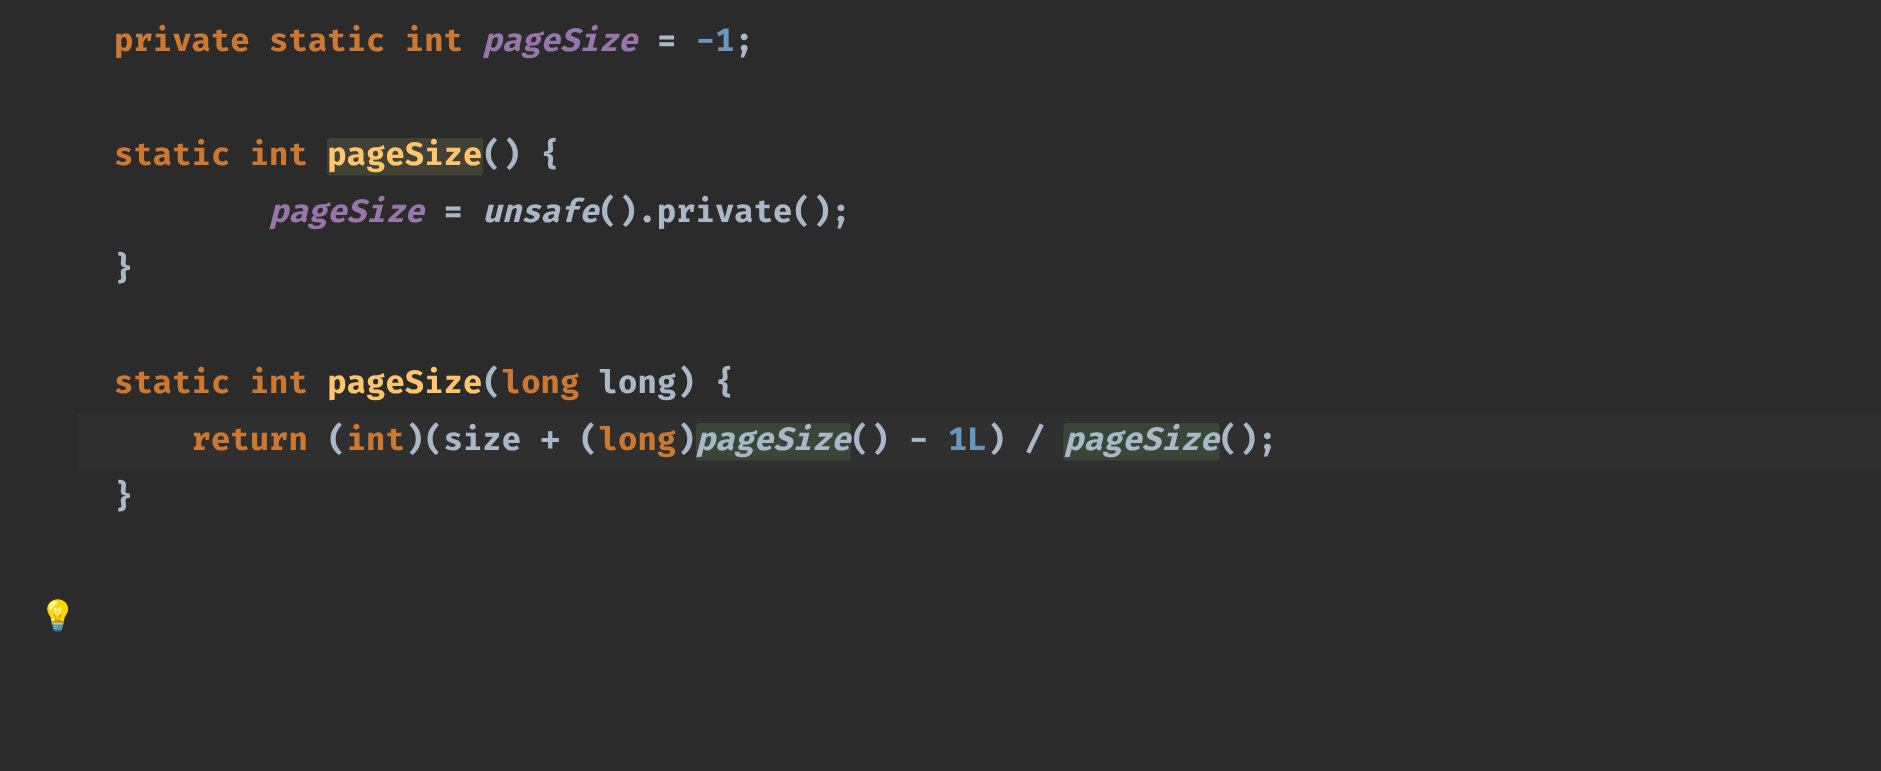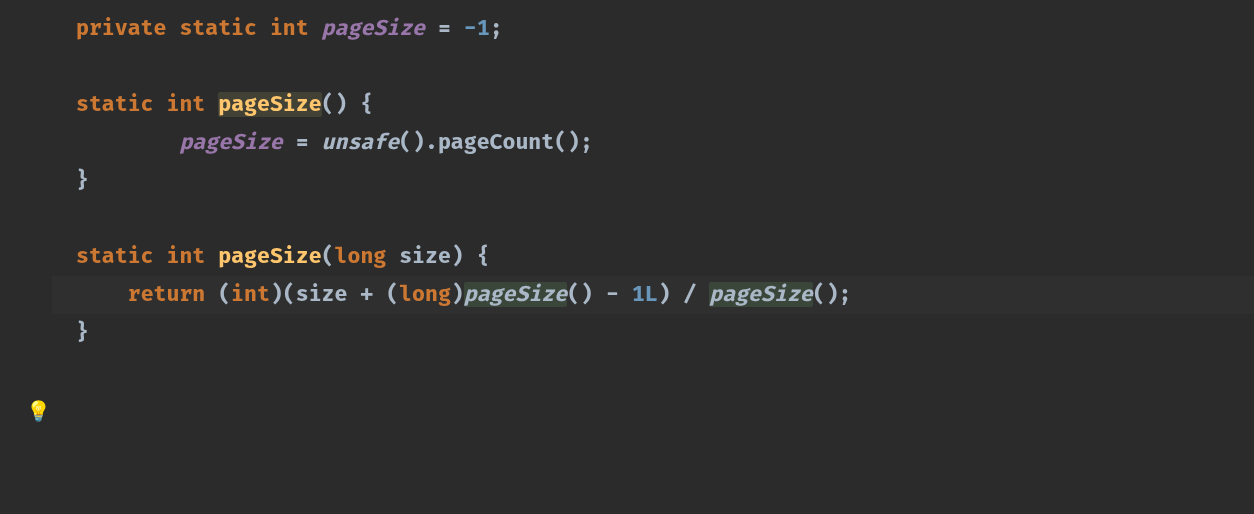--- a/index.html
+++ b/index.html
@@ -63,26 +63,26 @@
 
 <div class="code-area">
 
   <div class="line"><span class="kw">private</span> <span class="kw">static</span> <span class="kw">int</span> <span class="field">pageSize</span><span class="op"> = </span><span class="num">-1</span><span class="op">;</span></div>
 
   <div class="line"></div>
 
   <div class="line"><span class="kw">static</span> <span class="kw">int</span> <span class="ident hl-decl">pageSize</span><span class="plain">() {</span></div>
 
 
-  <div class="line">        <span class="field">pageSize</span><span class="op"> = </span><span class="call">unsafe</span><span class="plain">().pageCount();</span></div>
+  <div class="line">        <span class="field">pageSize</span><span class="op"> = </span><span class="call">unsafe</span><span class="plain">().private();</span></div>
 
 
   <div class="line"><span class="plain">}</span></div>
 
   <div class="line"></div>
 
-  <div class="line"><span class="kw">static</span> <span class="kw">int</span> <span class="ident">pageSize</span><span class="plain">(</span><span class="kw">long</span><span class="plain"> size) {</span></div>
+  <div class="line"><span class="kw">static</span> <span class="kw">int</span> <span class="ident">pageSize</span><span class="plain">(</span><span class="kw">long</span><span class="plain"> long) {</span></div>
 
   <div class="line hl">    <span class="kw">return</span><span class="plain"> (</span><span class="kw">int</span><span class="plain">)(size + (</span><span class="kw">long</span><span class="plain">)</span><span class="call hl-usage">pageSize</span><span class="plain">() - </span><span class="num">1L</span><span class="plain">) / </span><span class="call hl-usage">pageSize</span><span class="plain">();</span></div>
 
   <div class="line"><span class="plain">}</span></div>
 
 </div>
 
 </body></html>

